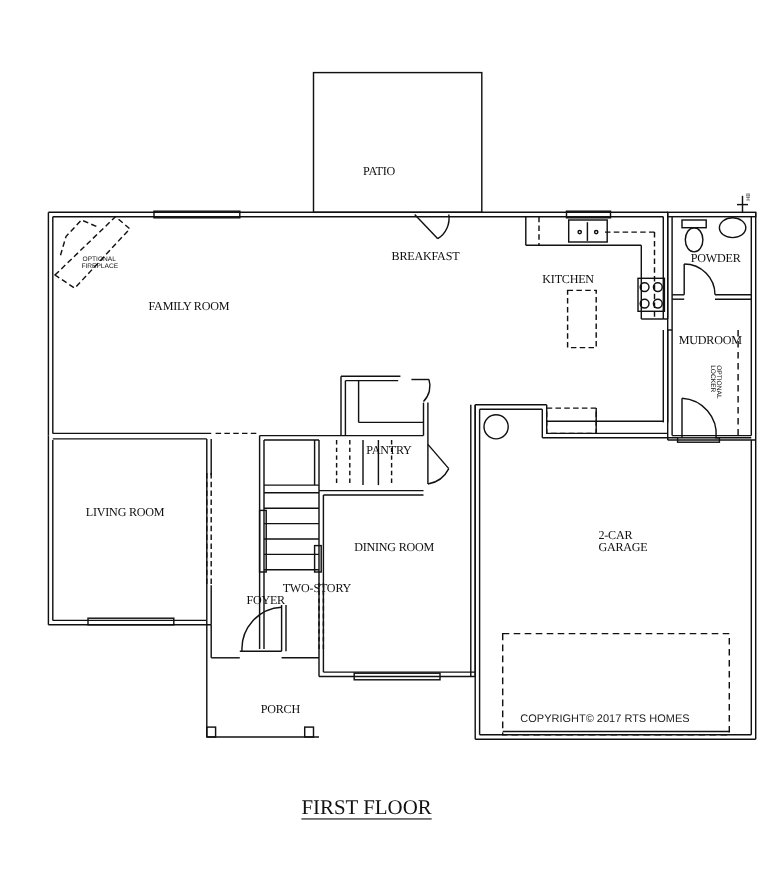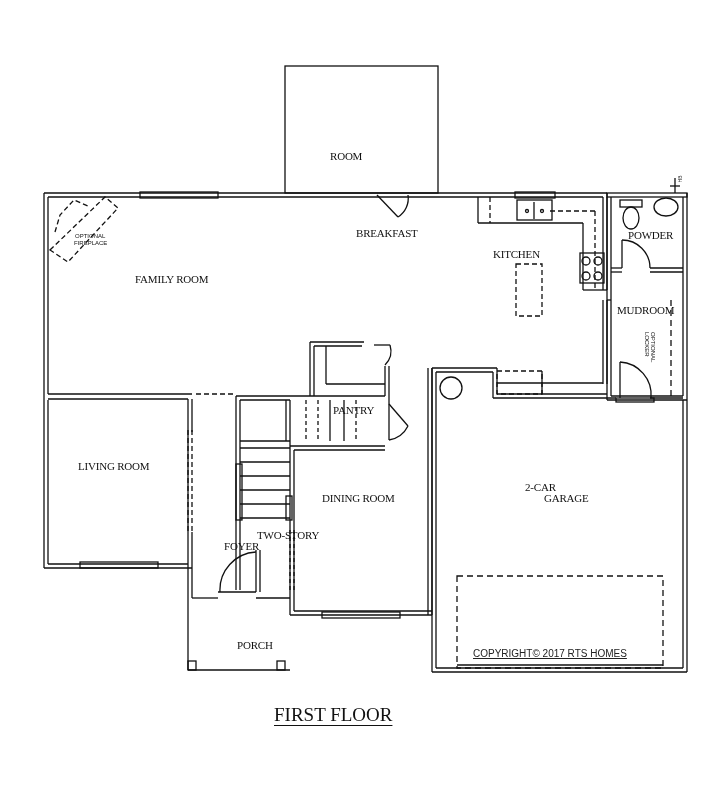--- a/index.html
+++ b/index.html
@@ -1,21 +1,21 @@
 <!DOCTYPE html>
 <html><head>
 <meta charset="utf-8">
 <style>
   html, body { margin: 0; padding: 0; background: #ffffff; }
   body { width: 702px; height: 803px; position: relative; overflow: hidden; font-family: "Liberation Serif", serif; }
   #plan { position: absolute; left: 0; top: 0; }
   .room-label { position: absolute; font-family: "Liberation Serif", serif; font-size: 11px; color: #111; text-align: center; line-height: 12px; white-space: nowrap; letter-spacing: -0.2px; }
   .small-label { position: absolute; font-family: "Liberation Sans", sans-serif; font-size: 6px; color: #111; line-height: 6px; text-align: left; white-space: nowrap; }
-  .copyright { position: absolute; font-family: "Liberation Sans", sans-serif; font-size: 10px; color: #222; white-space: nowrap; text-decoration: underline; }
-  .floor-title { position: absolute; font-family: "Liberation Serif", serif; font-size: 19px; color: #111; text-decoration: underline; text-underline-offset: 4px; white-space: nowrap; }
+  .copyright { position: absolute; font-family: "Liberation Sans", sans-serif; font-size: 10px; color: #222; white-space: nowrap; }
+  .floor-title { position: absolute; font-family: "Liberation Serif", serif; font-size: 19px; color: #111; text-decoration: underline; text-underline-offset: 4px; white-space: nowrap; margin-top: 20px; }
 </style>
 </head>
 <body>
 
 <svg id="plan" width="702" height="803" viewBox="0 0 702 803" xmlns="http://www.w3.org/2000/svg">
   <g fill="none" stroke="#111" stroke-width="1.3">
 
     <rect x="285" y="66" width="153" height="127"></rect>
 
     <g>
@@ -199,32 +199,32 @@
       <rect x="616" y="398" width="38" height="4"></rect>
     </g>
 
     <g stroke-dasharray="5,3">
       <polygon points="50,250 105,197 118,208 68,262"></polygon>
       <polyline points="55,232 60,215 74,200 88,206"></polyline>
     </g>
   </g>
 </svg>
 
-<div class="room-label" style="left:330px;top:150px;">ROOM</div>
+<div class="room-label" style="left:330px;top:150px;">PATIO</div>
 <div class="room-label" style="left:356px;top:227px;">BREAKFAST</div>
 <div class="room-label" style="left:493px;top:248px;">KITCHEN</div>
 <div class="room-label" style="left:628px;top:229px;">POWDER</div>
 <div class="room-label" style="left:617px;top:304px;">MUDROOM</div>
 <div class="room-label" style="left:135px;top:273px;text-align:center;">FAMILY ROOM</div>
 <div class="room-label" style="left:333px;top:369px;margin-top:35px;">PANTRY</div>
 <div class="room-label" style="left:78px;top:460px;">LIVING ROOM</div>
 <div class="room-label" style="left:322px;top:492px;">DINING ROOM</div>
 <div class="room-label" style="left:210px;top:529px;margin-left:47px;">TWO-STORY</div>
 <div class="room-label" style="left:224px;top:540px;text-align:right;">FOYER</div>
-<div class="room-label" style="left:525px;top:481px;">2-CAR</div>
+<div class="room-label" style="left:544px;top:481px;">2-CAR</div>
 <div class="room-label" style="left:544px;top:492px;">GARAGE</div>
 <div class="room-label" style="left:197px;top:639px;margin-left:40px;">PORCH</div>
 
 <div class="small-label" style="left:75px;top:233px;">OPTIONAL</div>
 <div class="small-label" style="left:74px;top:240px;">FIREPLACE</div>
 <div class="small-label" style="left:656px;top:332px;transform:rotate(90deg);transform-origin:left top;">
   <span>OPTIONAL</span><br>
   <span>LOCKER</span>
 </div>
 <div class="small-label" style="left:677px;top:176px;transform:rotate(-90deg);font-size:5px;">HB</div>

